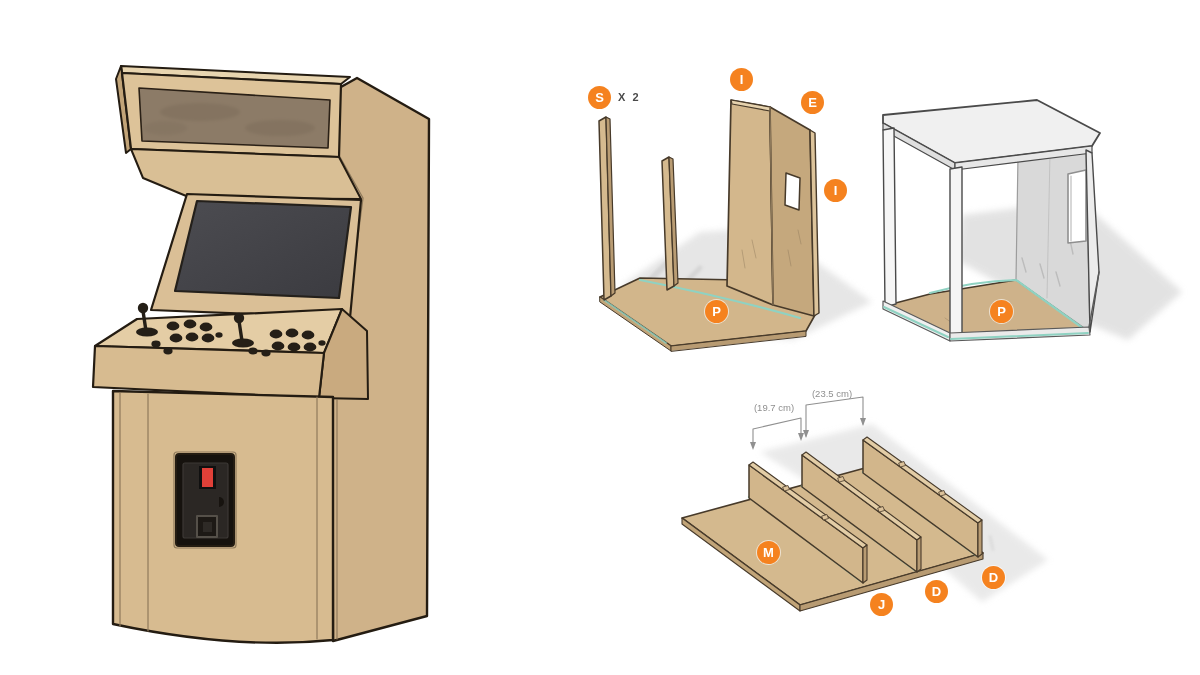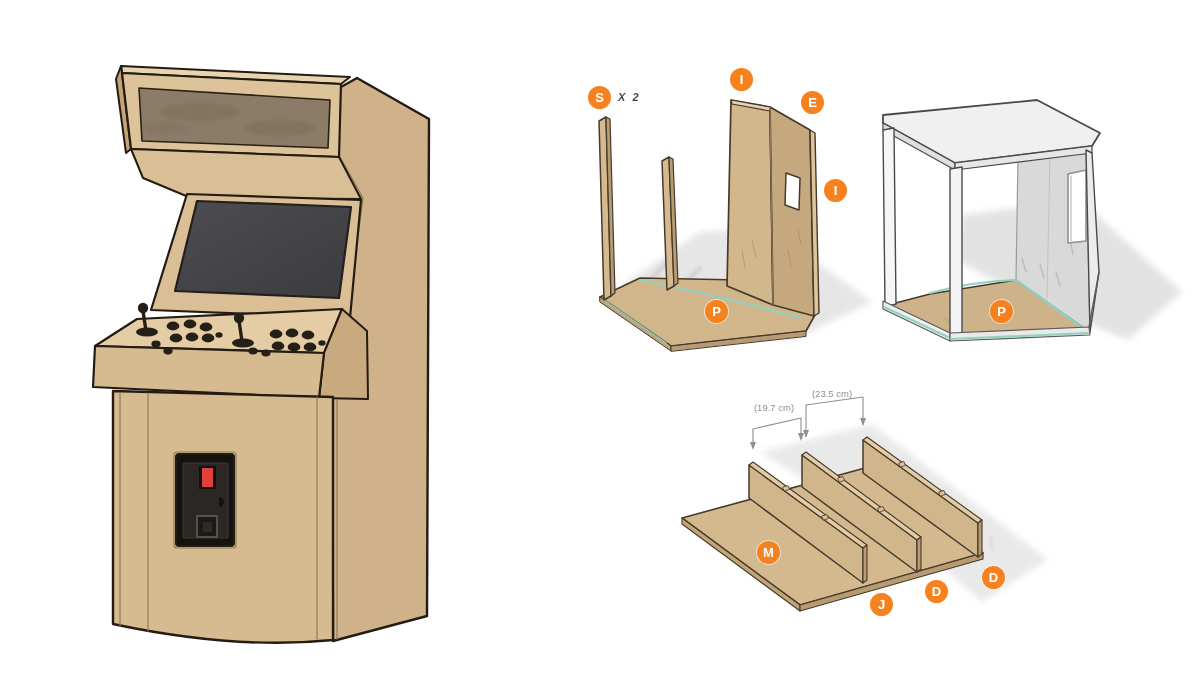--- a/index.html
+++ b/index.html
@@ -9,21 +9,21 @@
   }
   #scene{position:absolute;left:0;top:0;}
   .badge{
     position:absolute;width:23px;height:23px;border-radius:50%;
     background:#F5821F;color:#ffffff;font-weight:bold;font-size:13px;
     display:flex;align-items:center;justify-content:center;
     box-shadow:0 0 0 1px rgba(255,255,255,.6);
     user-select:none;
   }
   .qty-label{
-    position:absolute;font-size:11px;font-weight:bold;color:#4a4a4a;letter-spacing:2px;font-style:italic;
+    position:absolute;font-size:11px;font-weight:bold;color:#4a4a4a;letter-spacing:2px;
   }
 </style>
 </head>
 <body>
 
 <svg id="scene" width="1200" height="675" viewBox="0 0 1200 675" xmlns="http://www.w3.org/2000/svg">
   <defs>
     <linearGradient id="gscreen" x1="0" y1="0" x2="1" y2="1">
       <stop offset="0" stop-color="#4c4c51"></stop>
       <stop offset="1" stop-color="#3b3b40"></stop>

